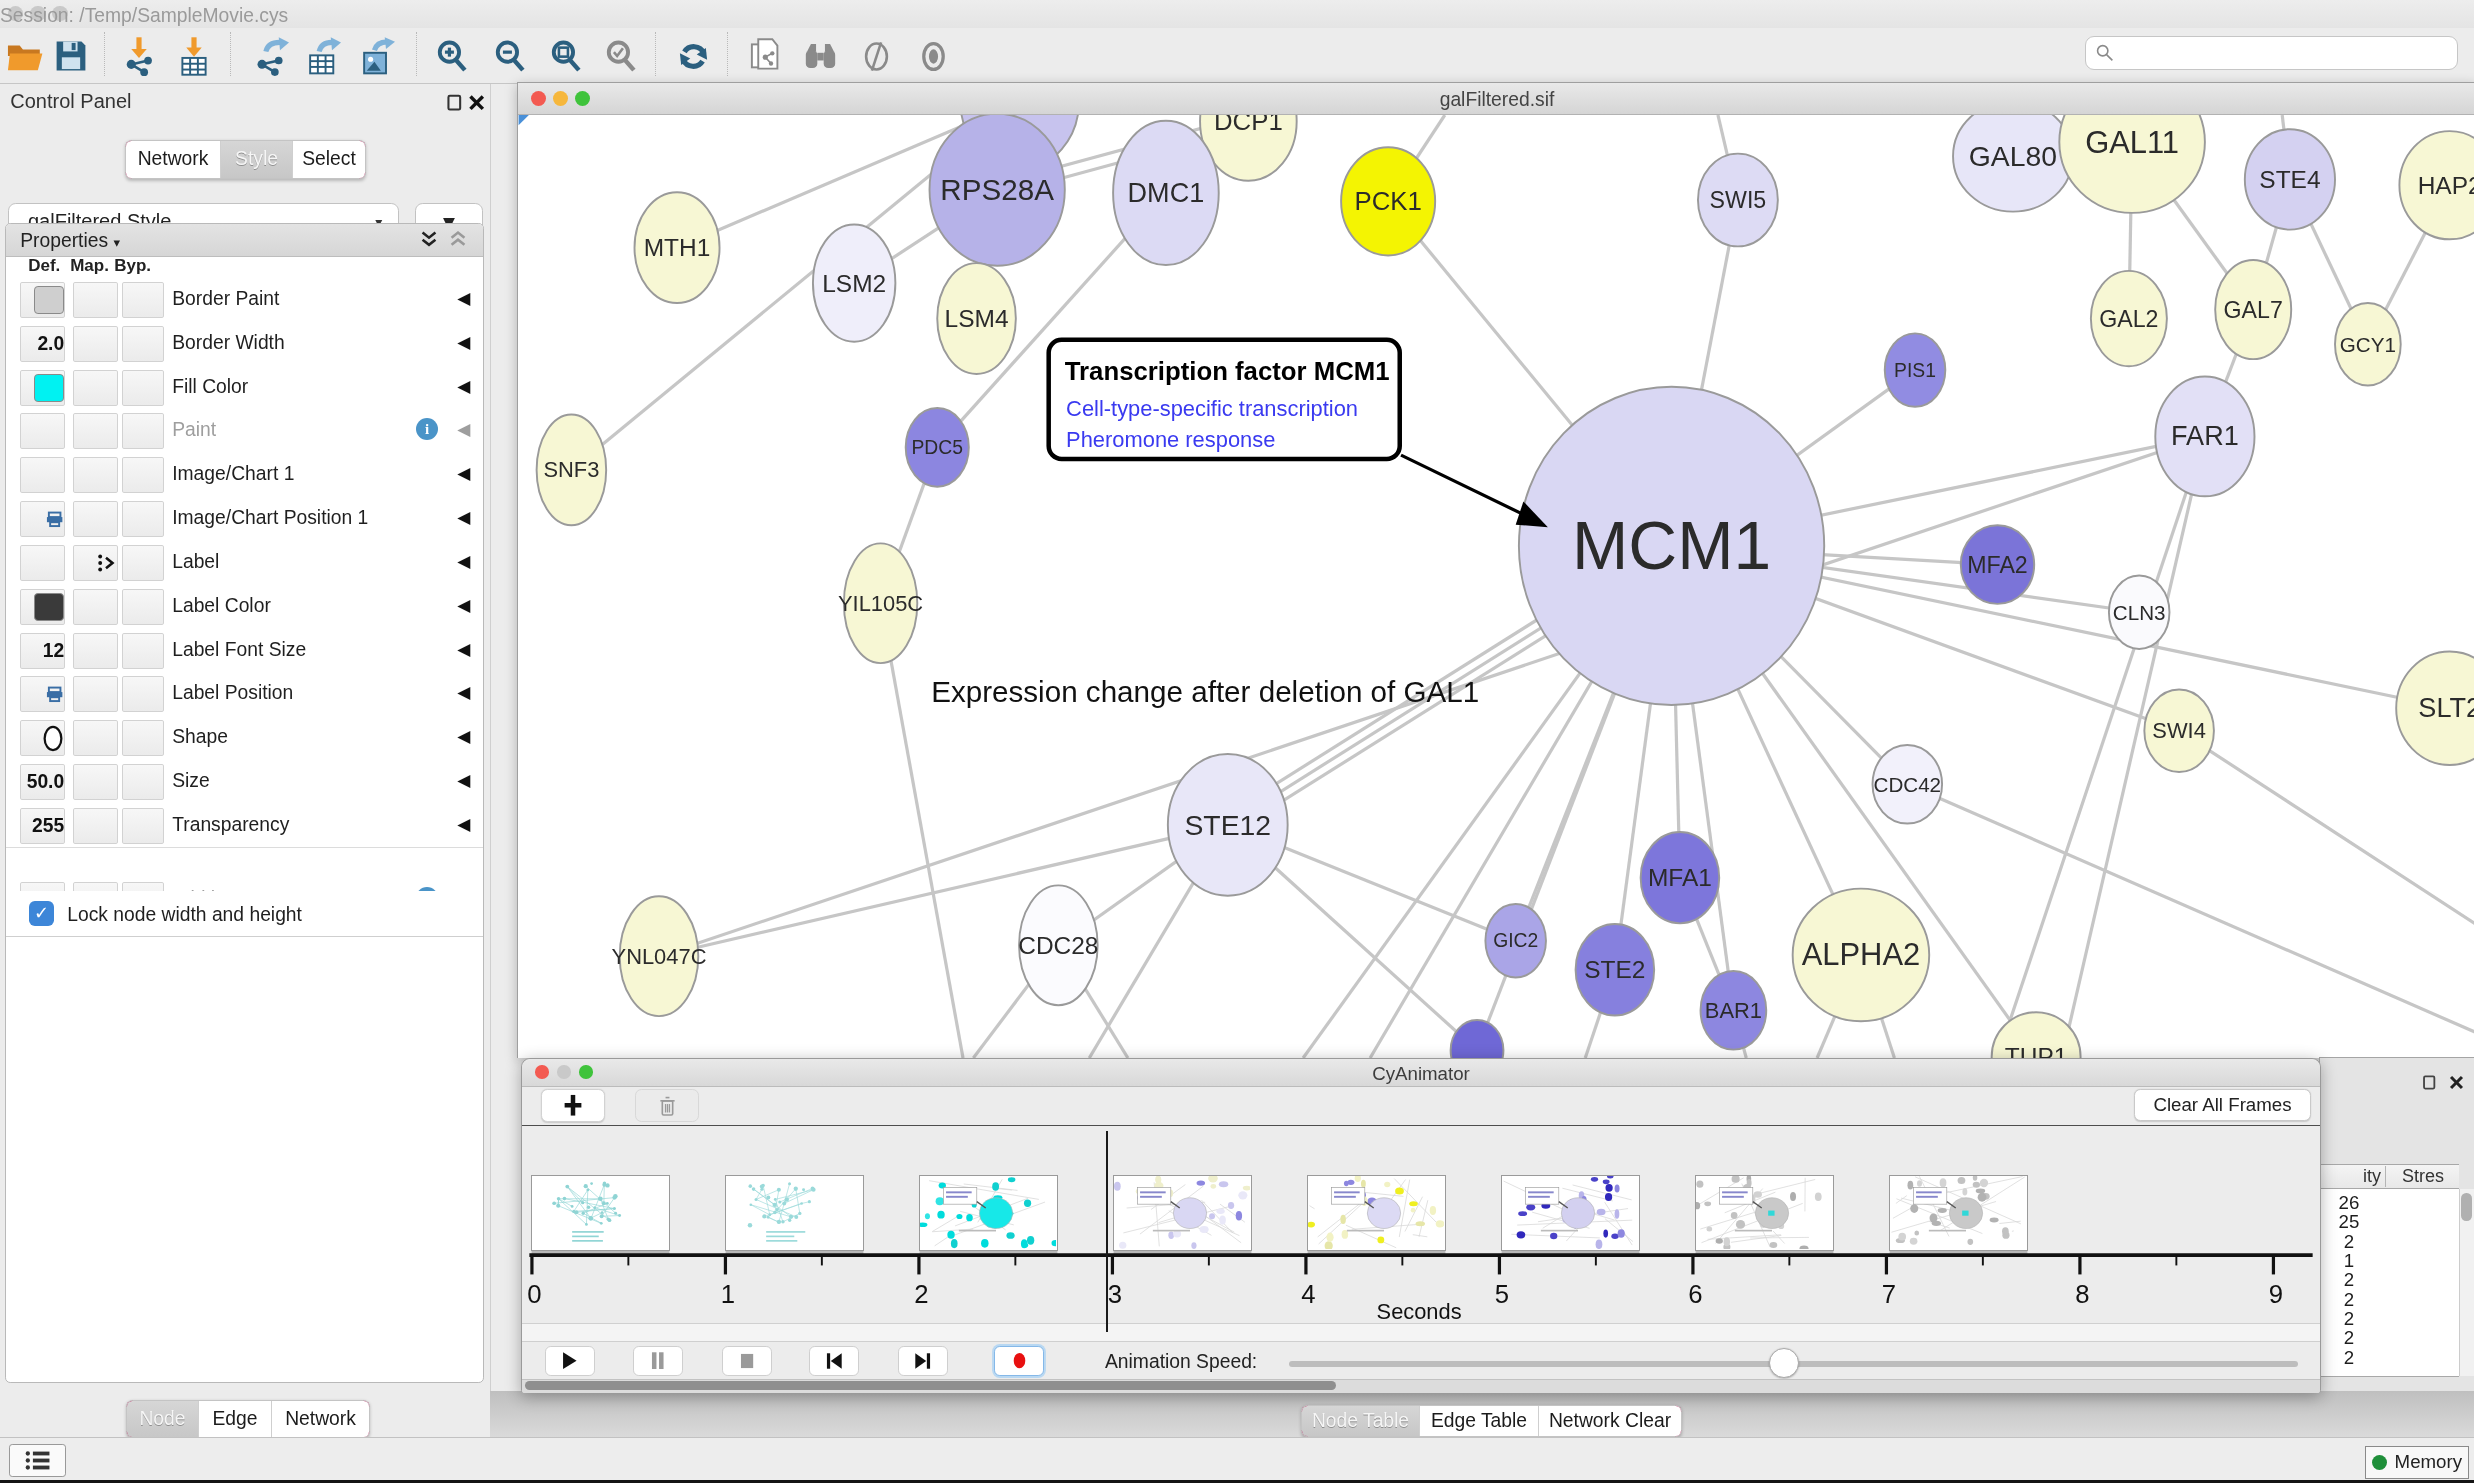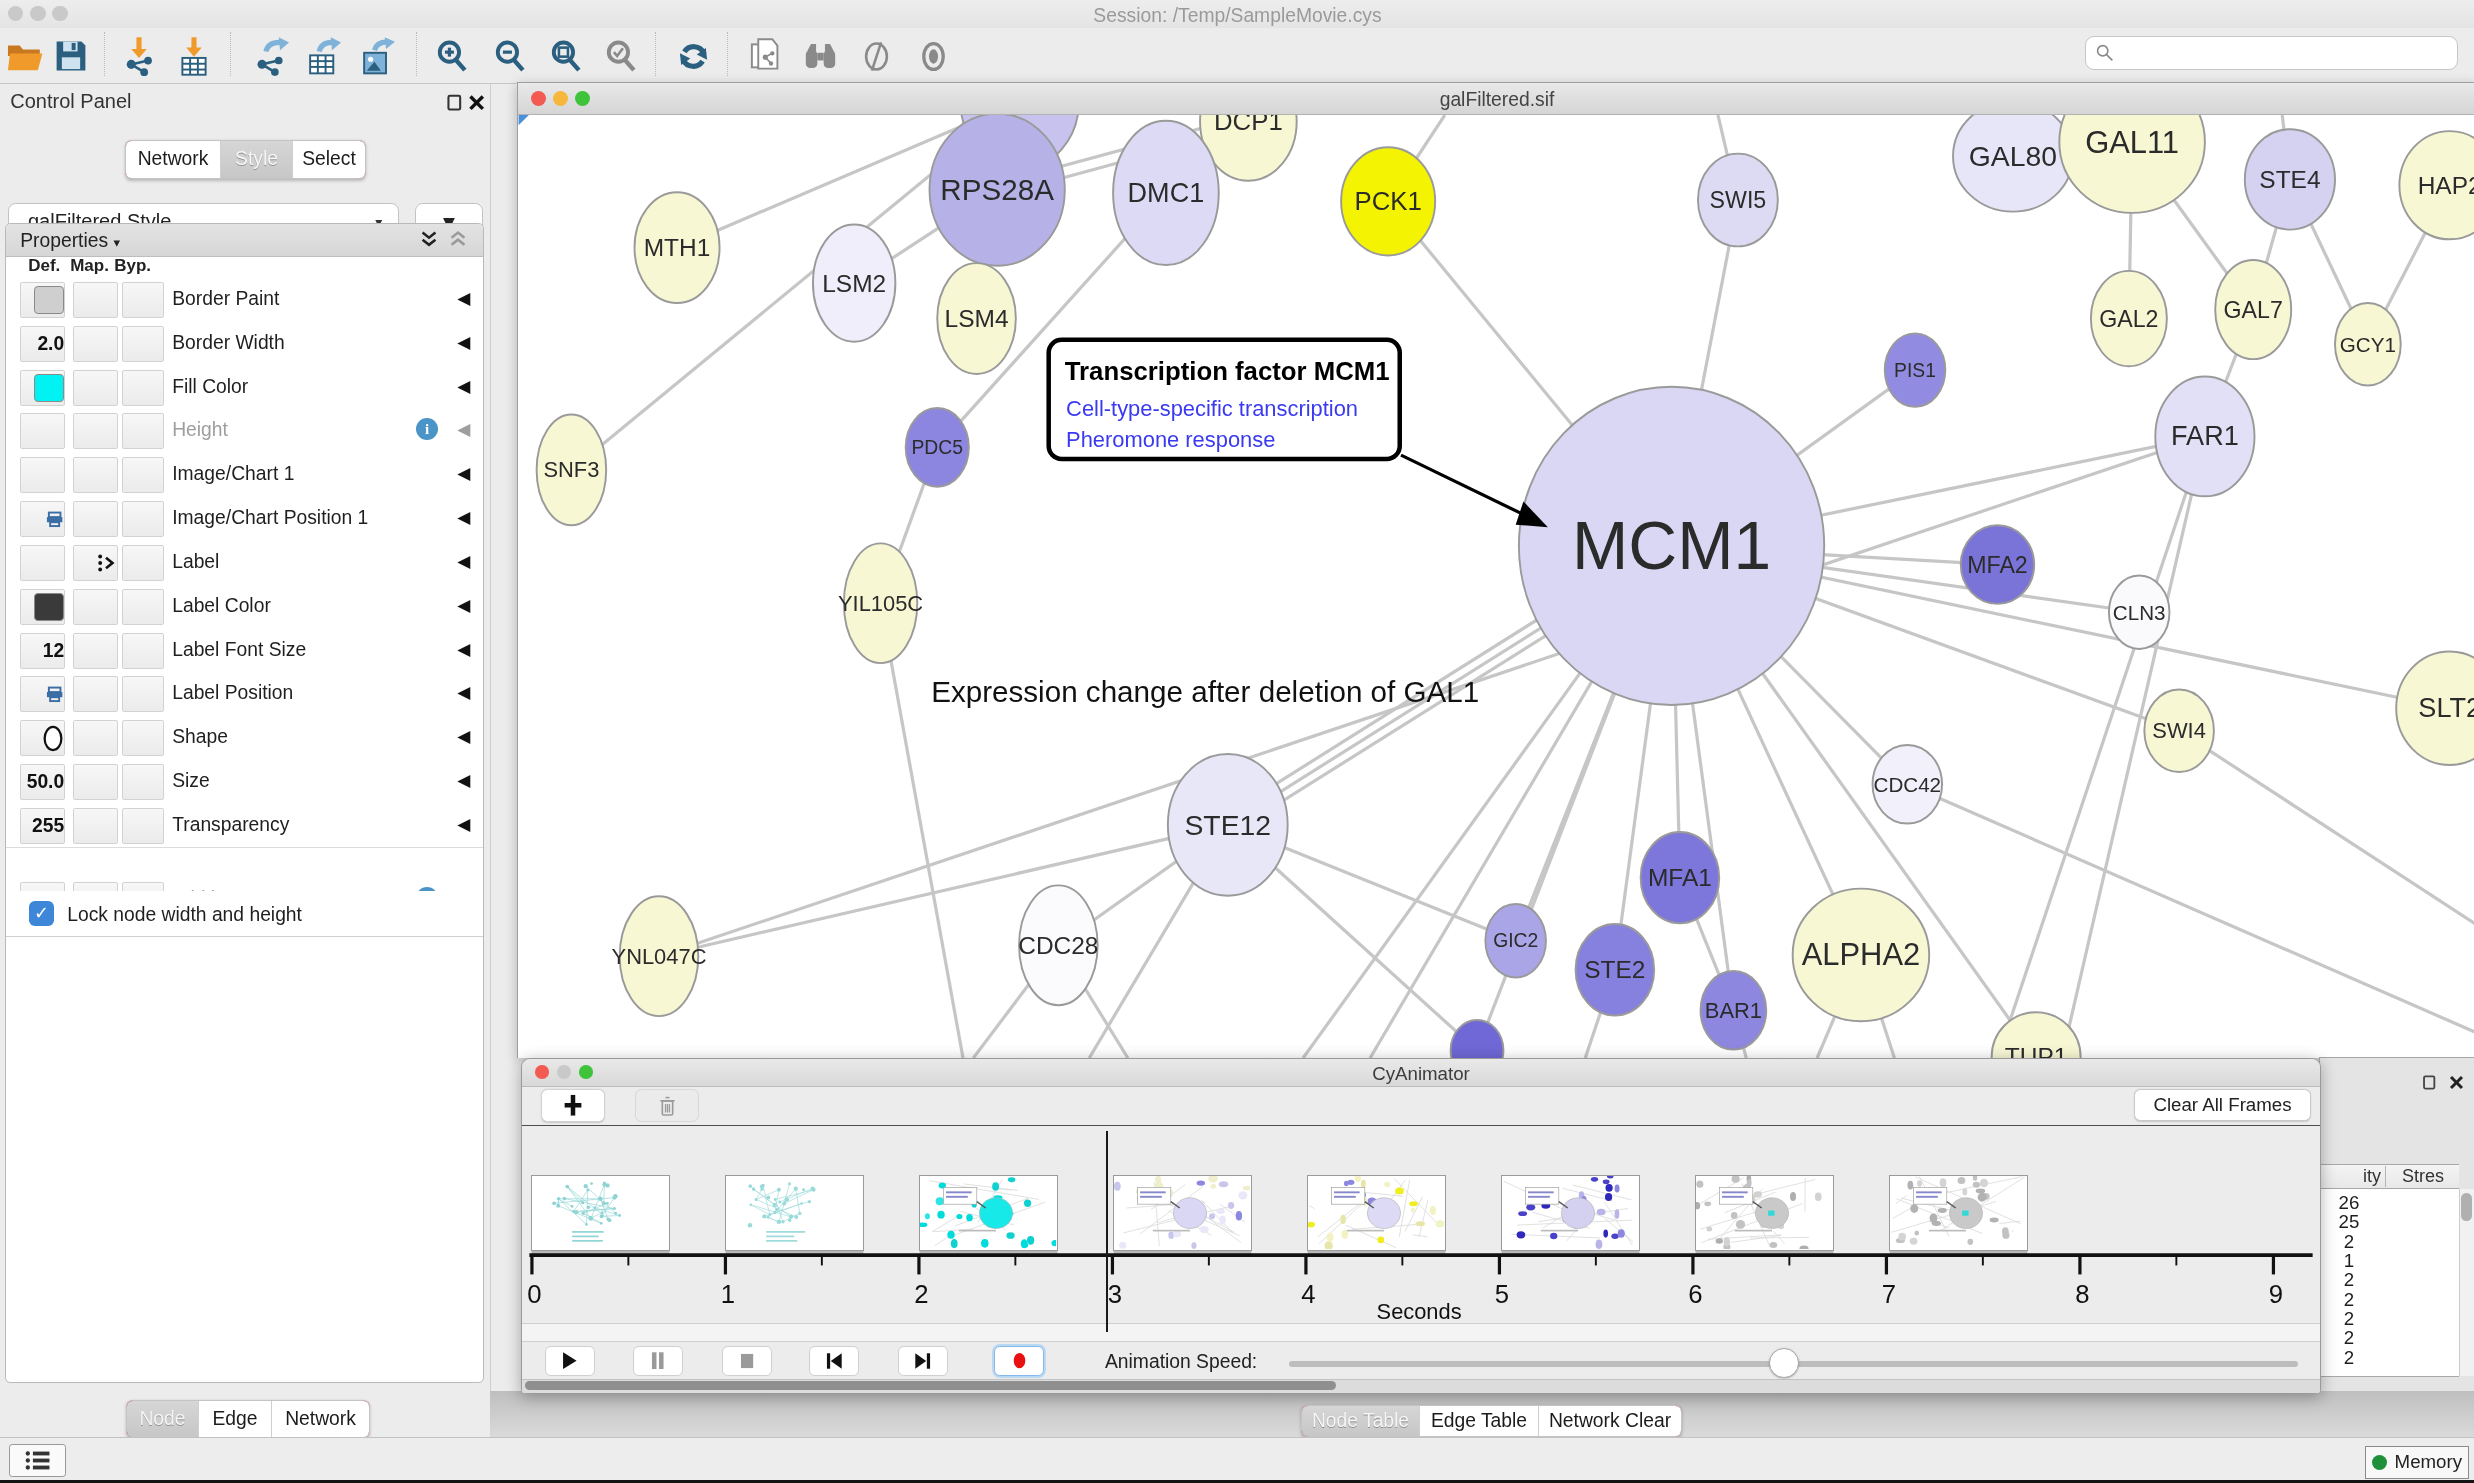--- a/index.html
+++ b/index.html
@@ -5,21 +5,21 @@
   html,body{margin:0;padding:0;}
   body{
     width:2475px;height:1484px;position:relative;overflow:hidden;
     background:#ececec;font-family:"Liberation Sans",sans-serif;color:#222;
     -webkit-font-smoothing:antialiased;
   }
   .abs{position:absolute;}
   
   #titlebar{left:0;top:0;width:2475px;height:28px;background:linear-gradient(#ededed,#e4e4e4);}
   .tdot{width:15.5px;height:15.5px;border-radius:50%;background:#c9c9c9;top:5.8px;}
-  #app-title{width:100%;text-align:center;top:4.5px;font-size:19.3px;color:#9a9a9a;}
+  #app-title{width:100%;top:4.5px;font-size:19.3px;color:#9a9a9a;}
   #toolbar{left:0;top:28px;width:2475px;height:55px;background:#ececec;border-bottom:1.3px solid #c6c6c6;}
   .tsep{top:3.9px;height:44px;border-left:1.9px dotted #b9b9b9;}
   .ticon{top:7.7px;width:41px;height:41px;display:flex;align-items:center;justify-content:center;}
   #searchbox{left:2085px;top:7.7px;width:373px;height:34px;background:#fff;border:1.3px solid #c6c6c6;border-radius:9px;display:flex;align-items:center;padding-left:9px;box-sizing:border-box;}
   #searchbox input{border:none;outline:none;font-size:18px;width:309px;background:transparent;font-family:"Liberation Sans",sans-serif;}
   
   #control-panel{left:0;top:84px;width:490px;height:1353px;background:#ececec;border-right:1.3px solid #cfcfcf;}
   #cp-title{left:10.3px;top:6.4px;font-size:20px;color:#333;}
   .winbtn{width:19.3px;height:19.3px;color:#333;}
   .seg{display:flex;border-radius:6.4px;box-shadow:0 1.3px 3.2px rgba(0,0,0,.22);border:0.6px solid #c4c4c4;overflow:hidden;background:#be185d;}
@@ -303,21 +303,21 @@
           </div>
           <div class="pcell" style="left:67px;width:43px"></div>
           <div class="pcell" style="left:116px;width:40px"></div>
           <div class="plabel">Fill Color</div>
           <div class="parrow">◀</div>
         </div>
         <div class="prow" style="top:131px">
           <div class="pcell" style="left:14px;width:43px"></div>
           <div class="pcell" style="left:67px;width:43px"></div>
           <div class="pcell" style="left:116px;width:40px"></div>
-          <div class="plabel dis">Height</div>
+          <div class="plabel dis">Paint</div>
           <div class="infoi">i</div>
           <div class="parrow dis">◀</div>
         </div>
         <div class="prow" style="top:175px">
           <div class="pcell" style="left:14px;width:43px"></div>
           <div class="pcell" style="left:67px;width:43px"></div>
           <div class="pcell" style="left:116px;width:40px"></div>
           <div class="plabel">Image/Chart 1</div>
           <div class="parrow">◀</div>
         </div>

